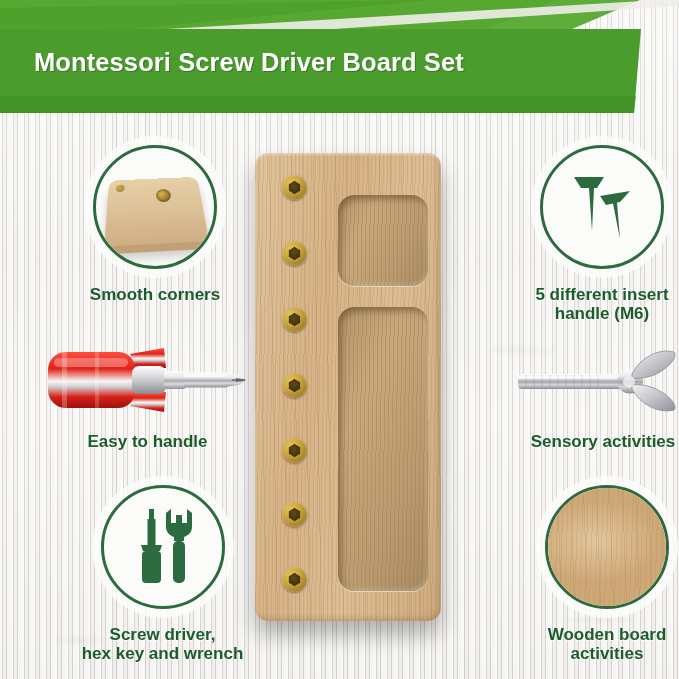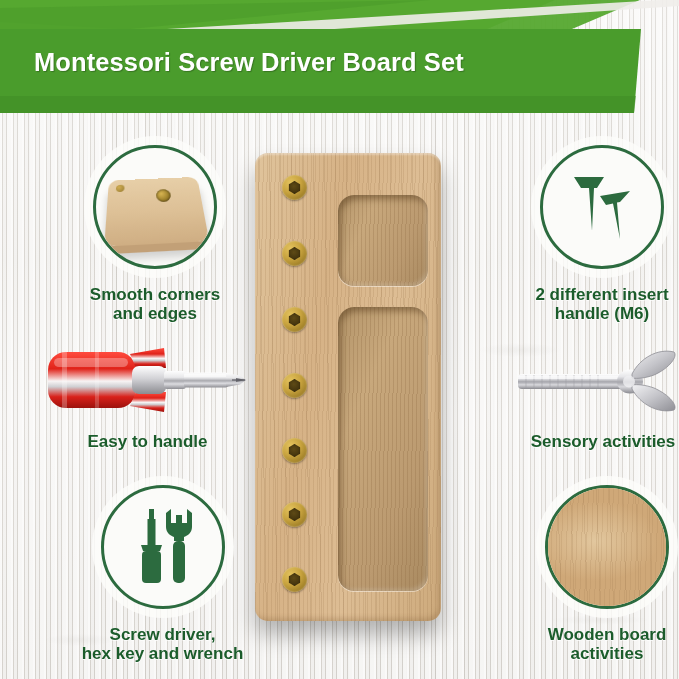--- a/index.html
+++ b/index.html
@@ -176,35 +176,34 @@
   </svg>
   <div class="title-text">Montessori Screw Driver Board Set</div>
 </div>
 
 <div class="feature" style="left:48px;top:145px;width:150px;">
   <div class="circle">
     <div class="woodblock"></div>
   </div>
   <div class="caption">
     <div>Smooth corners</div>
-    <div>and edges</div>
   </div>
 </div>
 
 <div class="feature" style="left:495px;top:145px;width:150px;">
   <div class="circle">
     <svg width="76" height="76" viewBox="0 0 76 76">
 
       <path d="M10 8 L40 8 L33 19 L30 19 L28 62 L25 19 L17 19 Z" fill="#2c6b3f"></path>
 
       <path d="M36 27 L66 22 L56 33 L53 33.5 L56 70 L49 34.5 L42 36 Z" fill="#2c6b3f"></path>
     </svg>
   </div>
   <div class="caption">
-    <div>2 different insert</div>
+    <div>5 different insert</div>
     <div>handle (M6)</div>
   </div>
 </div>
 
 <div class="feature" style="left:3px;top:338px;width:225px;">
   <div class="plainmedia" style="height:84px;">
     <svg width="216" height="84" viewBox="0 0 216 84">
       <defs>
         <linearGradient id="redh" x1="0" y1="0" x2="0" y2="1">
           <stop offset="0%" stop-color="#ff4b3e"></stop>

